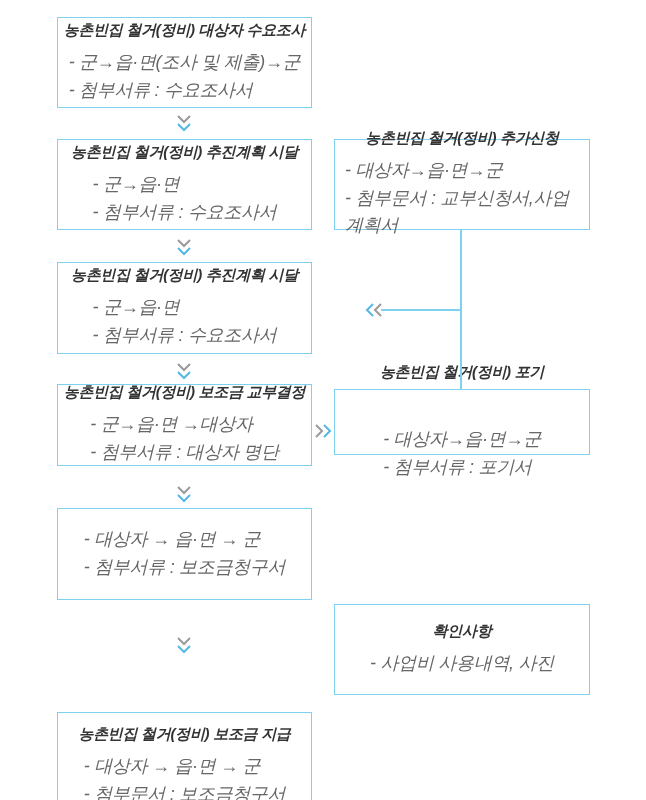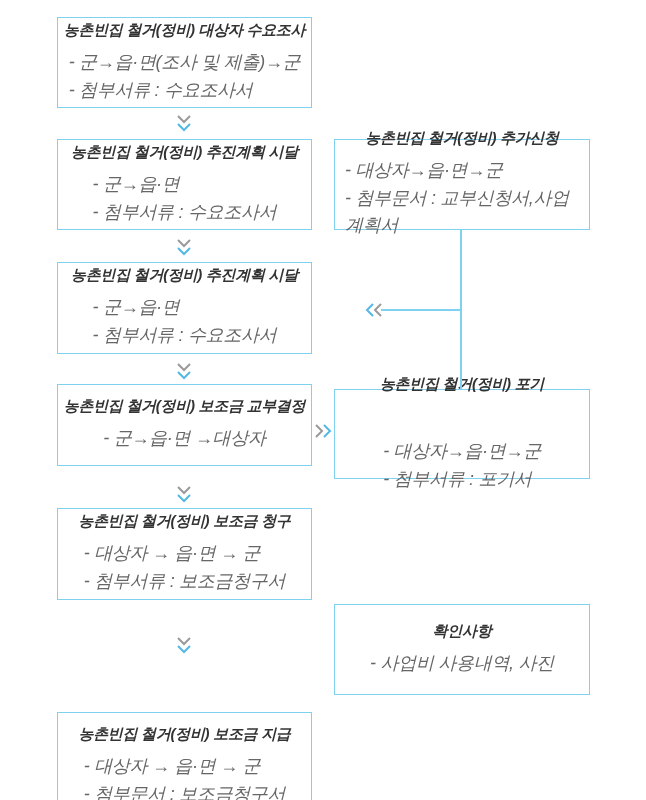--- a/index.html
+++ b/index.html
@@ -80,25 +80,25 @@
     <div class="box-body">
       <div>- 군→읍·면</div>
       <div>- 첨부서류 : 수요조사서</div>
     </div>
   </div>
 
   <div class="box" style="left:57px; top:384px; width:255px; height:82px;">
     <div class="box-title">농촌빈집 철거(정비) 보조금 교부결정</div>
     <div class="box-body">
       <div>- 군→읍·면 →대상자</div>
+      <div>- 첨부서류 : 대상자 명단</div>
     </div>
   </div>
 
   <div class="box" style="left:57px; top:508px; width:255px; height:92px;">
-    <div class="box-title">농촌빈집 철거(정비) 보조금 청구</div>
     <div class="box-body">
       <div>- 대상자 → 읍·면 → 군</div>
       <div>- 첨부서류 : 보조금청구서</div>
     </div>
   </div>
 
   <div class="box" style="left:57px; top:712px; width:255px; height:109px;">
     <div class="box-title">농촌빈집 철거(정비) 보조금 지급</div>
     <div class="box-body">
       <div>- 대상자 → 읍·면 → 군</div>
@@ -107,21 +107,21 @@
   </div>
 
   <div class="box" style="left:334px; top:139px; width:256px; height:91px;">
     <div class="box-title">농촌빈집 철거(정비) 추가신청</div>
     <div class="box-body">
       <div>- 대상자→읍·면→군</div>
       <div>- 첨부문서 : 교부신청서,사업계획서</div>
     </div>
   </div>
 
-  <div class="box" style="left:334px; top:389px; width:256px; height:90px;gap:35px;">
+  <div class="box" style="left:334px; top:389px; width:256px; height:66px;gap:35px;">
     <div class="box-title">농촌빈집 철거(정비) 포기</div>
     <div class="box-body">
       <div>- 대상자→읍·면→군</div>
       <div>- 첨부서류 : 포기서</div>
     </div>
   </div>
 
   <div class="box center-body" style="left:334px; top:604px; width:256px; height:91px;">
     <div class="box-title">확인사항</div>
     <div class="box-body">

